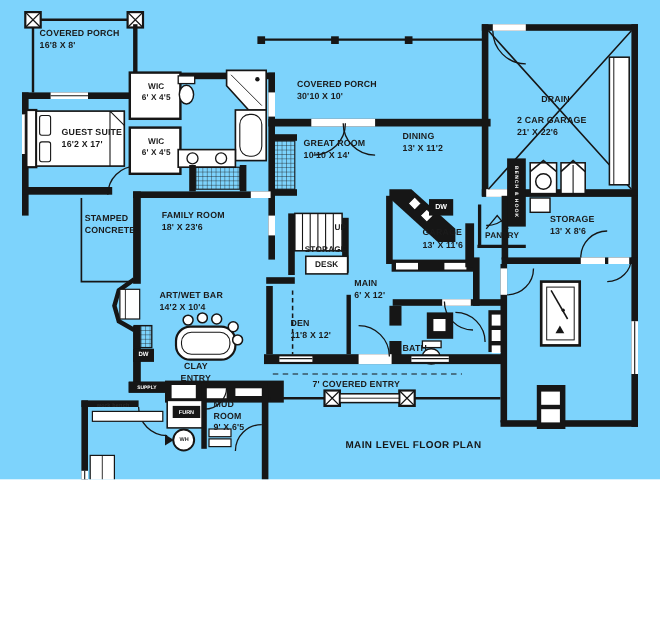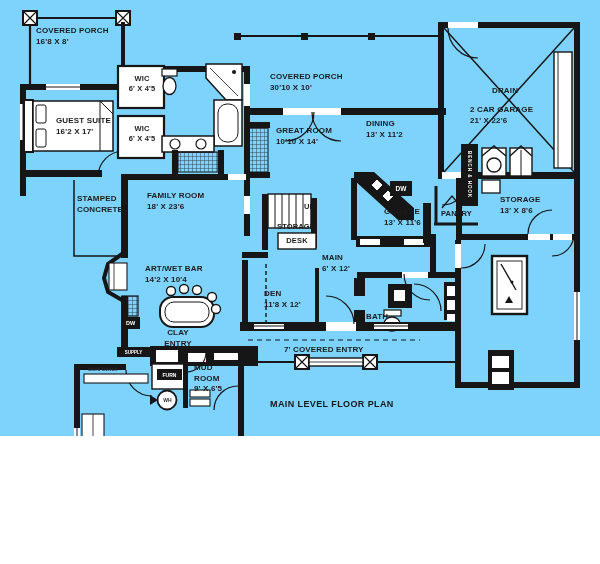--- a/index.html
+++ b/index.html
@@ -7,21 +7,21 @@
         font-family:"Liberation Sans",sans-serif;font-weight:bold;}
   #plan svg{position:absolute;left:0;top:0;}
   .lbl{position:absolute;font-size:8px;line-height:10.5px;color:#1b1b1b;
        white-space:nowrap;letter-spacing:.15px;}
   .lbl span{display:block;}
   .ctr{text-align:center;}
   .wrap{white-space:normal;}
   .sm{font-size:7.5px;line-height:9.5px;}
   .tag{position:absolute;background:#161616;color:#fff;display:flex;
        align-items:center;justify-content:center;text-align:center;}
-  .title{position:absolute;font-size:9px;color:#161616;letter-spacing:.4px;}
+  .title{position:absolute;font-size:9px;color:#161616;letter-spacing:.4px;margin-left:44px;}
   .tiny{position:absolute;font-size:5px;color:#2a2a2a;letter-spacing:.2px;}
   .vert{writing-mode:vertical-rl;text-orientation:mixed;font-size:4.5px;letter-spacing:1px;}
 </style>
 </head>
 <body>
 
 <div id="plan">
 
 <svg width="600" height="564" viewBox="0 0 600 564">
   <defs>

